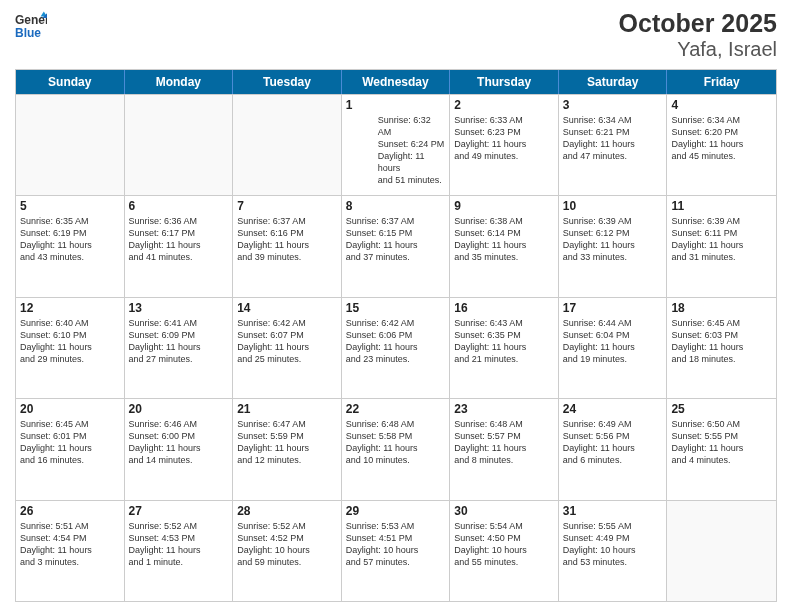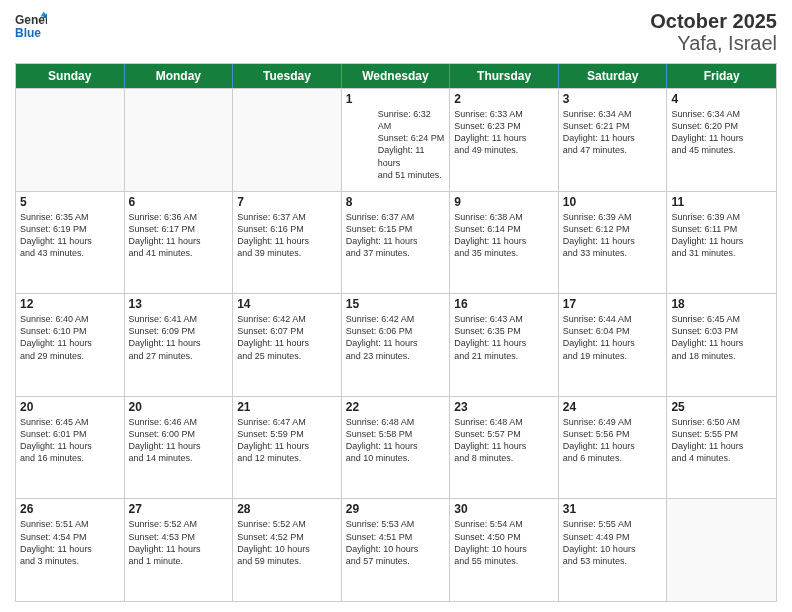--- a/index.html
+++ b/index.html
@@ -29,39 +29,39 @@
       gap: 4px;
     }
     .logo-icon {
       width: 32px;
       height: 32px;
     }
     .title-block {
       text-align: right;
     }
     .month-title {
-      font-size: 20px;
+      font-size: 25px;
       font-weight: bold;
       color: #333;
       line-height: 1.1;
     }
     .location {
       font-size: 20px;
       color: #555;
     }
     .calendar {
       flex: 1;
       display: flex;
       flex-direction: column;
       border: 1px solid #ccc;
     }
     .cal-header {
       display: grid;
       grid-template-columns: repeat(7, 1fr);
-      background: #15803d;
+      background: #0369a1;
     }
     .cal-header-cell {
       color: #fff;
       font-size: 12px;
       font-weight: bold;
       padding: 5px 4px;
       text-align: center;
       border-right: 1px solid #4a8bd5;
     }
     .cal-header-cell:last-child { border-right: none; }

